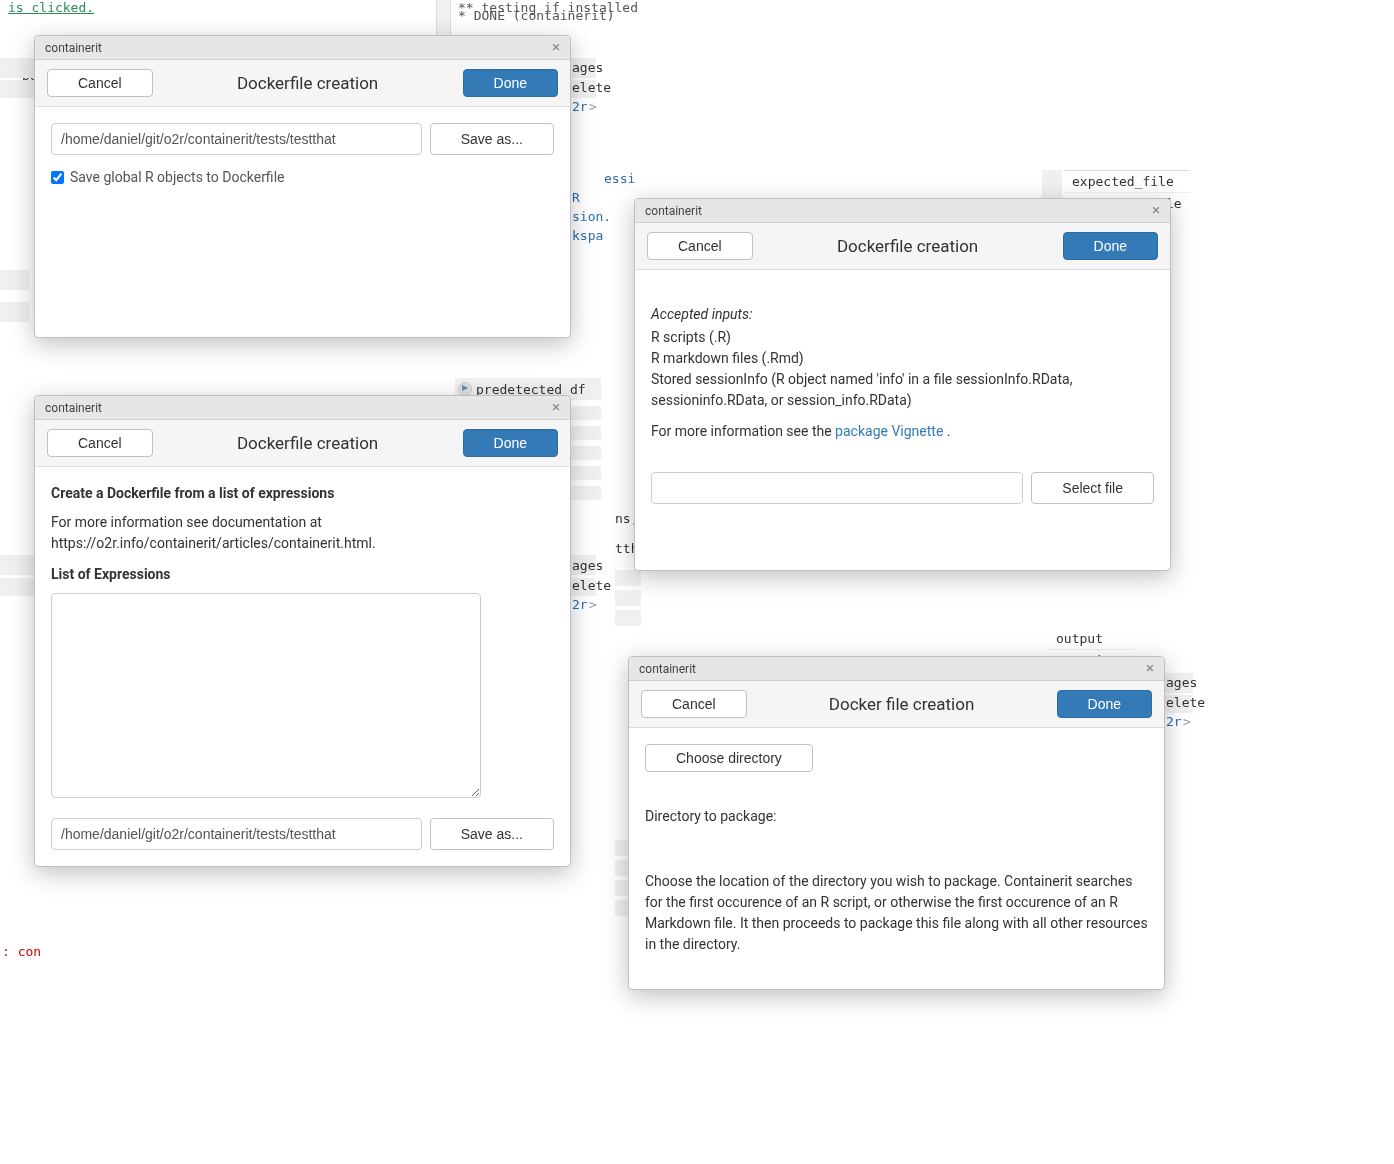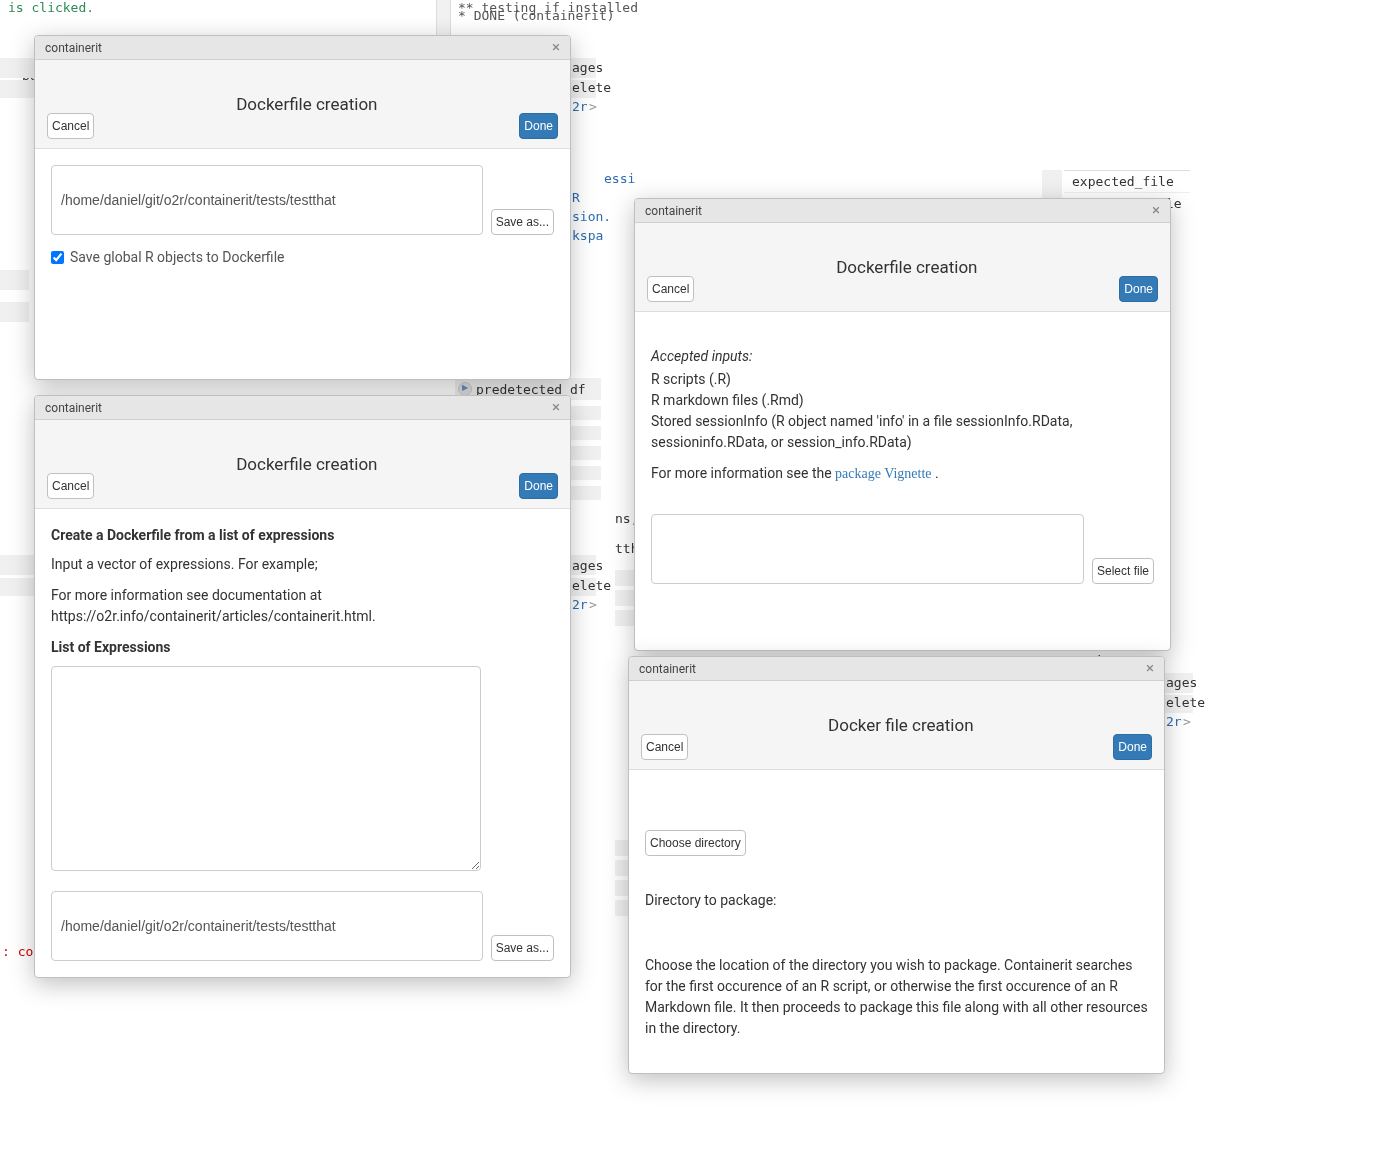--- a/index.html
+++ b/index.html
@@ -48,28 +48,27 @@
   .dialog-header {
     background: #f5f5f5;
     border-bottom: 1px solid #ddd;
     padding: 9px 12px;
     display:flex;
     align-items:center;
     justify-content:space-between;
   }
   .dialog-header .title { flex:1; text-align:center; font-size:17px; color:#333; }
   .btn {
-    padding: 5px 4px;
+    padding: 5px 30px;
     border: 1px solid #c0c0c0;
     background: #fff;
     border-radius: 4px;
-    font-size: 12px;
+    font-size: 14px;
     color: #333;
     cursor: pointer;
-    margin-top: 44px;
   }
   .btn-primary {
     background: #337ab7;
     border-color: #2e6da4;
     color: #fff;
   }
   .dialog-body { padding: 16px; }
   .input-row { display:flex; gap:8px; margin-bottom:14px; }
   input[type=text] {
     border:1px solid #ccc;
@@ -78,40 +77,40 @@
     font-size:14px;
     color:#555;
     background:#fff;
   }
   input[type=text].path { flex:1; min-width:0; }
   .checkbox-row { display:flex; align-items:center; gap:6px; color:#555; }
   .checkbox-row input { }
 
   .body-text { color:#333; line-height:1.5; }
   .body-text em { font-style: italic; }
-  .body-text a { color:#337ab7; text-decoration:none;font-family:Liberation Serif, serif; }
+  .body-text a { color:#337ab7; text-decoration:none; }
   .code-inline { background:#f7f7f7; color:#c7254e; padding:1px 4px; border-radius:3px; font-family:"SFMono-Regular", Consolas, Menlo, monospace; font-size:13px; }
   .code-block { color:#c7254e; font-family:"SFMono-Regular", Consolas, Menlo, monospace; font-size:13px; background:#f9f2f4; padding:2px 4px; border-radius:3px; display:inline; line-height:1.7; }
   textarea {
     width:100%;
     border:1px solid #ccc;
     border-radius:4px;
     padding:7px 9px;
     font-size:14px;
     resize: both;
   }
   .section-title { font-weight:700; margin-bottom:8px; color:#333; }
   .para { margin-bottom:10px; }
 
   .env-item { font-family:"SFMono-Regular", Consolas, Menlo, monospace; font-size:13px; color:#333; padding:2px 0; }
 </style>
 </head>
 <body>
 
-<span class="bg-frag green" style="left:8px; top:0px;">is clicked.</span>
+<span class="bg-frag green" style="left:8px; top:0px;text-decoration:underline;">is clicked.</span>
 <span class="bg-frag" style="left:22px; top:68px; color:#333;">pu</span>
 <span class="bg-frag" style="left:458px; top:0px;">** testing if installed</span>
 <span class="bg-frag" style="left:458px; top:8px;text-align:center;">* DONE (containerit)</span>
 <div class="bg-strip" style="left:0px; top:58px; width:596px; height:20px;"></div>
 <div class="bg-strip" style="left:0px; top:80px; width:596px; height:18px;"></div>
 <span class="bg-frag" style="left:572px; top:60px; color:#333;">ages</span>
 <span class="bg-frag" style="left:572px; top:80px; color:#333;">elete</span>
 <span class="bg-frag blue" style="left:572px; top:99px;">2r</span>
 <span class="bg-frag" style="left:589px; top:99px; color:#999;">&gt;</span>
 
@@ -199,21 +198,20 @@
     <span>containerit</span>
     <span class="dialog-close">×</span>
   </div>
   <div class="dialog-header">
     <button class="btn">Cancel</button>
     <div class="title">Dockerfile creation</div>
     <button class="btn btn-primary">Done</button>
   </div>
   <div class="dialog-body body-text">
     <div class="section-title">Create a Dockerfile from a list of expressions</div>
-    <div class="para">Input a vector of expressions. For example;</div>
     <div class="para" style="max-width:330px;">For more information see documentation at https://o2r.info/containerit/articles/containerit.html.</div>
     <div class="section-title">List of Expressions</div>
     <textarea rows="11" style="width: 430px; height: 205px;"></textarea>
     <div class="input-row" style="margin-top:14px; margin-bottom:0;">
       <input type="text" class="path" value="/home/daniel/git/o2r/containerit/tests/testthat" style="">
       <button class="btn">Save as...</button>
     </div>
   </div>
 </div>
 

